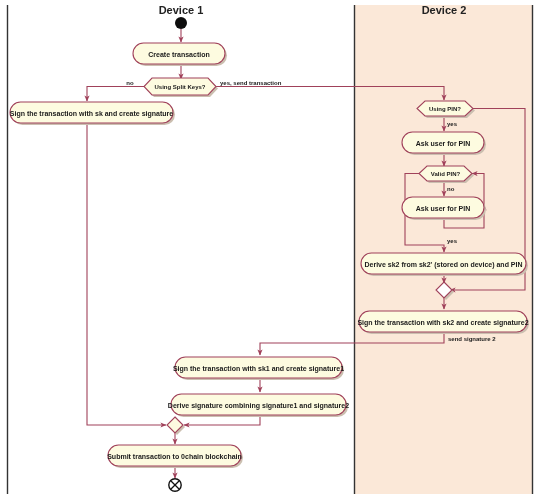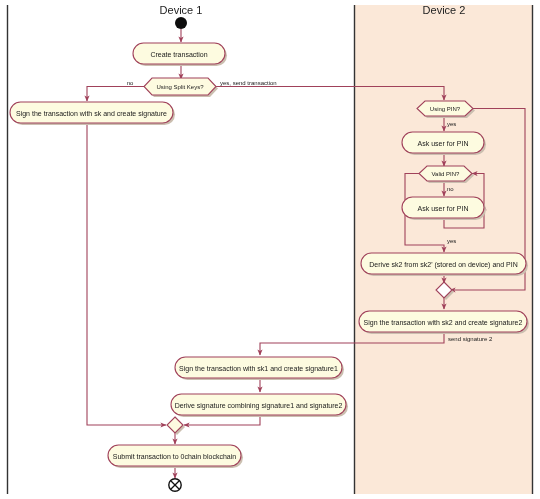--- a/index.html
+++ b/index.html
@@ -1,18 +1,18 @@
 <!DOCTYPE html>
 <html><head>
 <meta charset="utf-8">
 <style>
   html,body{margin:0;padding:0;background:#ffffff;}
   body{width:540px;height:499px;overflow:hidden;
        font-family:"Liberation Sans","DejaVu Sans",sans-serif;}
-  #stage{position:relative;width:540px;height:499px;background:#ffffff;}
+  #stage{position:relative;width:540px;height:499px;background:#ffffff;font-weight:bold;}
   svg{display:block;}
   .lane-title{font-size:11px;fill:#222222;}
   .node-label{font-size:7px;fill:#1a1a1a;}
   .guard-label{font-size:6px;fill:#1a1a1a;}
   .diamond-label{font-size:6px;fill:#1a1a1a;}
 </style>
 </head>
 <body>
 
 <div id="stage">

